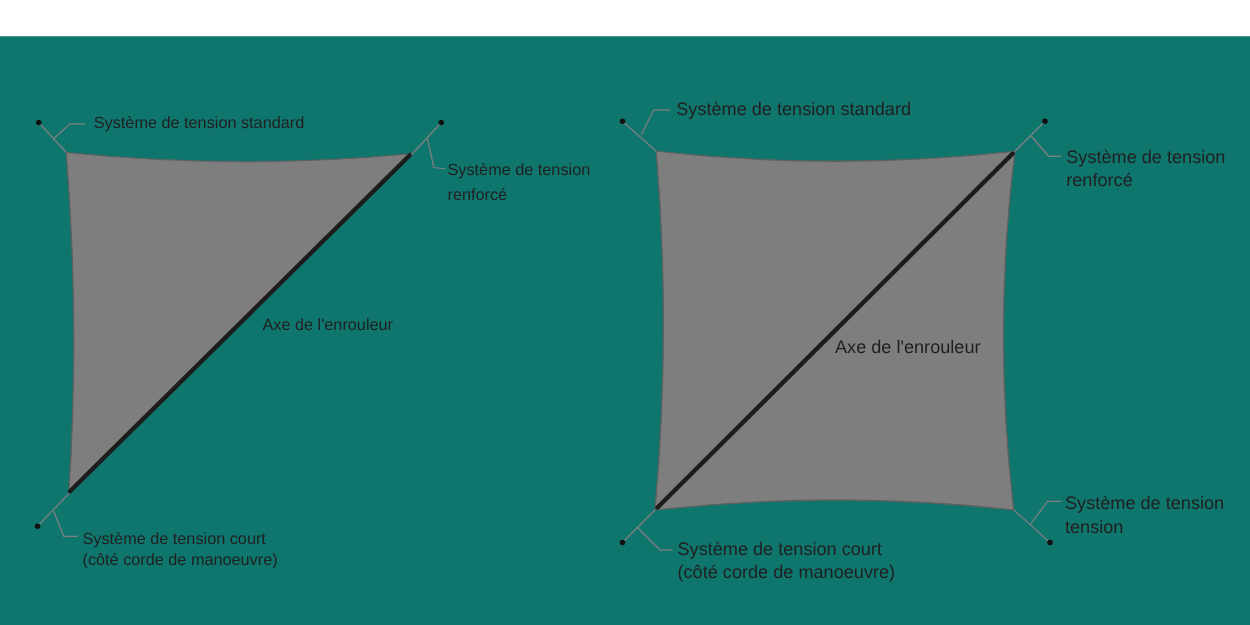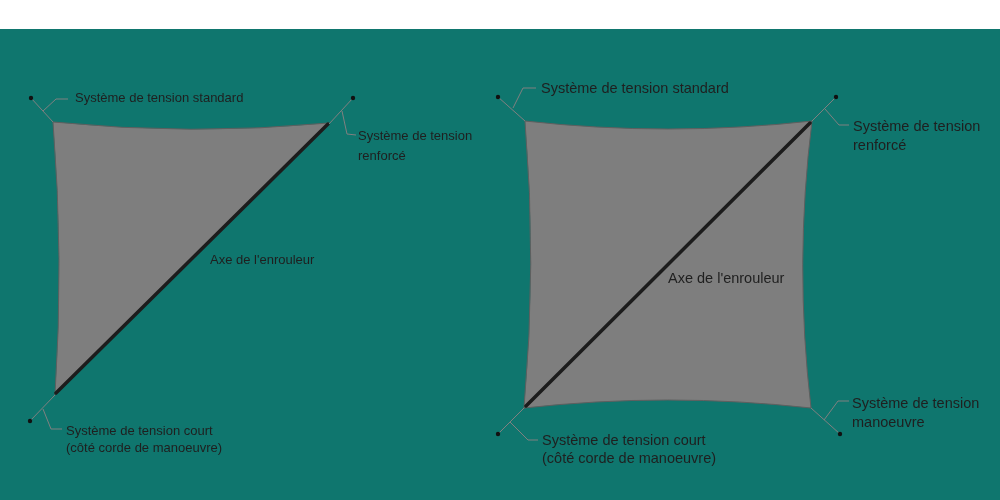--- a/index.html
+++ b/index.html
@@ -116,16 +116,16 @@
 
   <div class="label fs-right" style="left:668px; top:240px;">Axe de l'enrouleur</div>
 
   <div class="label fs-right lh18" style="left:542px; top:402px;">
     <span>Système de tension court</span>
     <span>(côté corde de manoeuvre)</span>
   </div>
 
   <div class="label fs-right lh19" style="left:852px; top:365px;">
     <span>Système de tension</span>
-    <span>manoeuvre</span>
+    <span>tension</span>
   </div>
 
 </div>
 
 </body></html>

